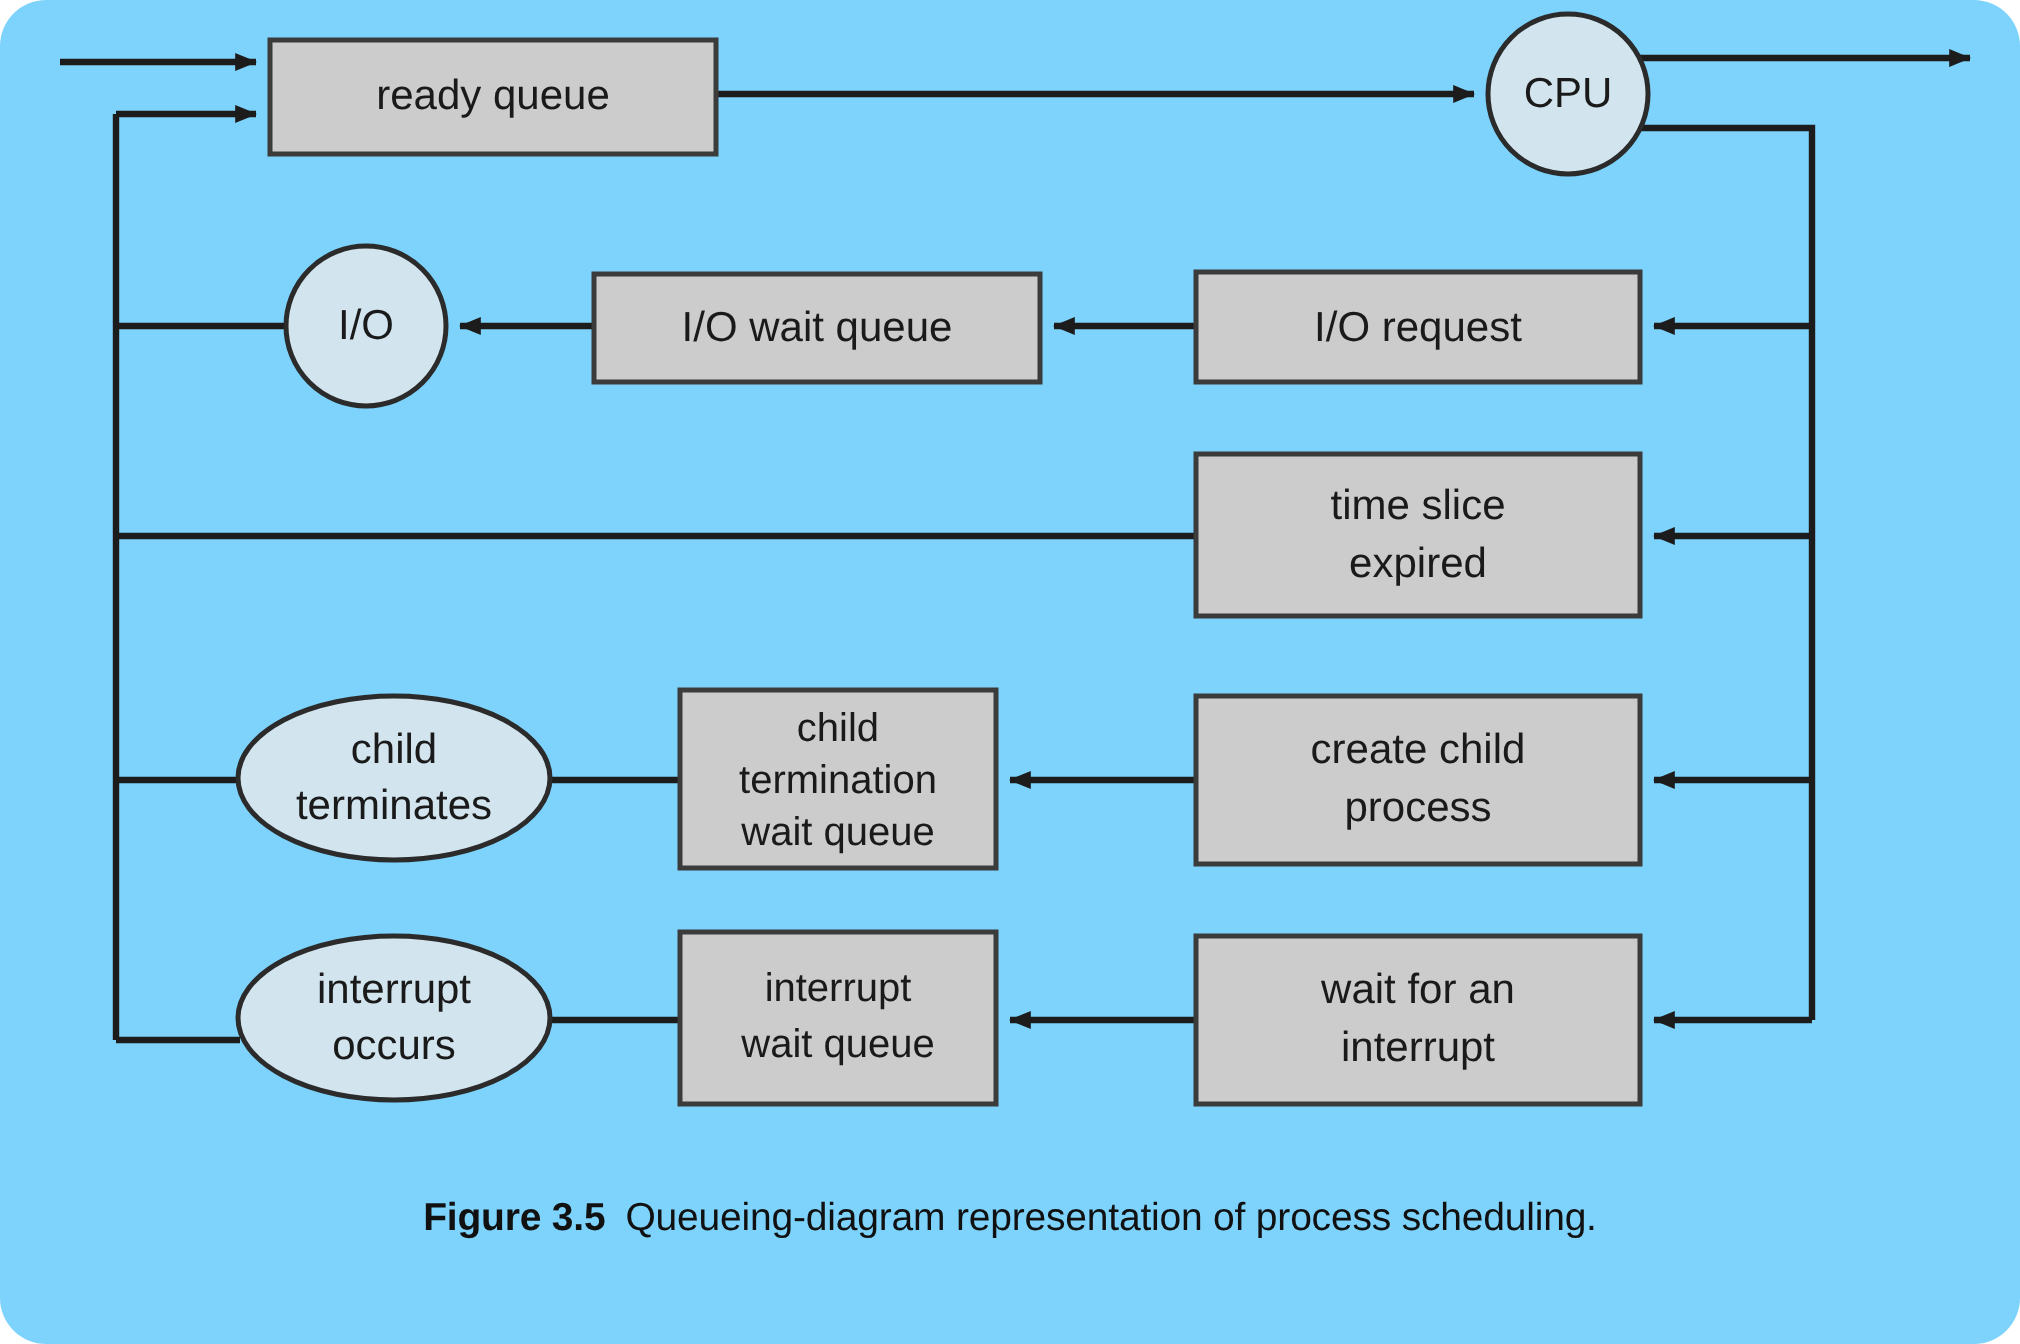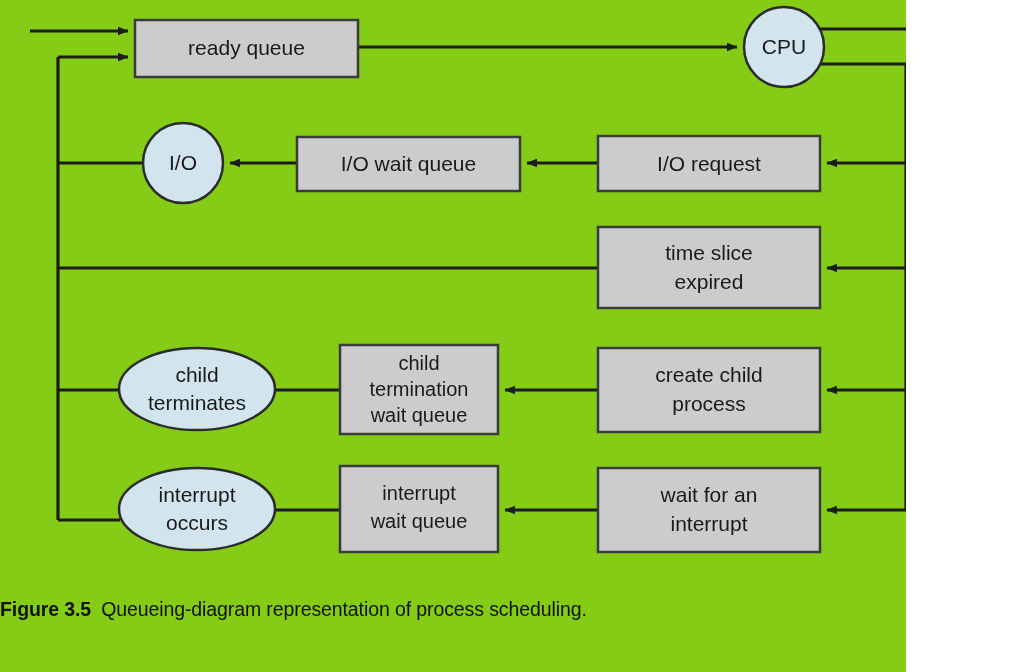--- a/index.html
+++ b/index.html
@@ -5,24 +5,25 @@
   html, body {
     margin: 0;
     padding: 0;
     background: #ffffff;
   }
   body {
     font-family: "Liberation Sans", sans-serif;
   }
   #page {
     position: relative;
-    width: 906px;
+    width: 1010px;
     height: 672px;
-    background: #84cc16;
+    background: #7dd3fc;
     overflow: hidden;
+    border-radius: 23px;
   }
   #diagram-svg {
     position: absolute;
     left: 0;
     top: 0;
     width: 1010px;
     height: 672px;
   }
   .node-box {
     fill: #cccccc;
@@ -49,21 +50,21 @@
     dominant-baseline: middle;
   }
   .node-label.small {
     font-size: 20px;
   }
   .caption {
     position: absolute;
     left: 0;
     right: 0;
     top: 598px;
-    text-align: left;
+    text-align: center;
     font-family: "Liberation Sans", sans-serif;
     font-size: 19.5px;
     color: #111111;
     letter-spacing: -0.1px;
   }
   .caption .fig-label {
     font-weight: bold;
     margin-right: 10px;
   }
 </style>

